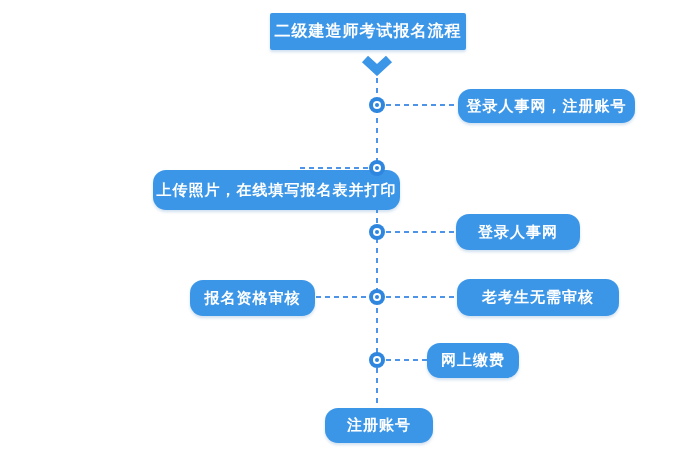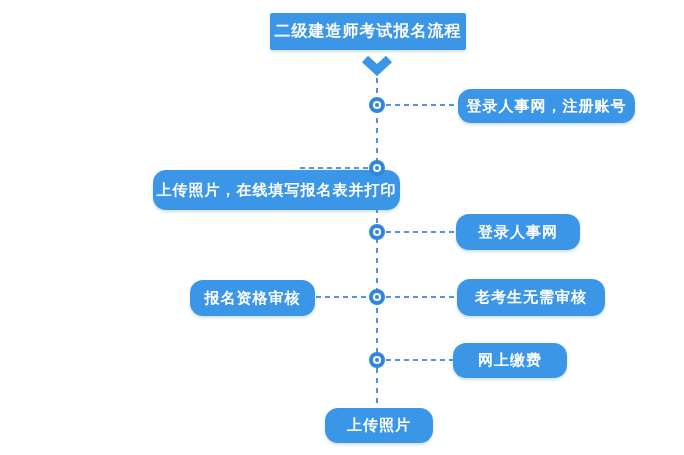--- a/index.html
+++ b/index.html
@@ -32,22 +32,22 @@
   }
   .title-box{
     left:270px; top:13px; width:196px; height:37px;
     font-size:16px;
     border-radius:2px;
   }
   .b-login   {left:458px; top:89px;  width:177px; height:34px;}
   .b-upload  {left:133px; top:170px; width:247px; height:40px;margin-left:20px;}
   .b-review  {left:456px; top:214px; width:124px; height:36px;}
   .b-new     {left:190px; top:280px; width:125px; height:36px;}
-  .b-old     {left:457px; top:279px; width:148px; height:37px;}
-  .b-pay     {left:453px; top:343px; width:114px;  height:35px;}
+  .b-old     {left:457px; top:279px; width:162px; height:37px;}
+  .b-pay     {left:427px; top:343px; width:92px;  height:35px;}
   .b-end     {left:325px; top:408px; width:108px; height:35px;}
   
   .spine{
     position:absolute;
     left:376px; top:78px;
     width:2px; height:330px;
     background:repeating-linear-gradient(180deg,#4d94e8 0 5px,transparent 5px 10px);
     z-index:1;
   }
   .hdash{
@@ -125,21 +125,21 @@
   <div class="box b-login">登录人事网，注册账号</div>
 
   <div class="box b-review">登录人事网</div>
 
   <div class="box b-new">报名资格审核</div>
 
   <div class="box b-old">老考生无需审核</div>
 
   <div class="box b-pay">网上缴费</div>
 
-  <div class="box b-end">上传照片</div>
+  <div class="box b-end">注册账号</div>
 
   <div class="node n1">
     <div class="ring">
         <div class="dot"></div>
       </div>
   </div>
   <div class="node n2">
     <div class="ring">
         <div class="dot"></div>
       </div>

